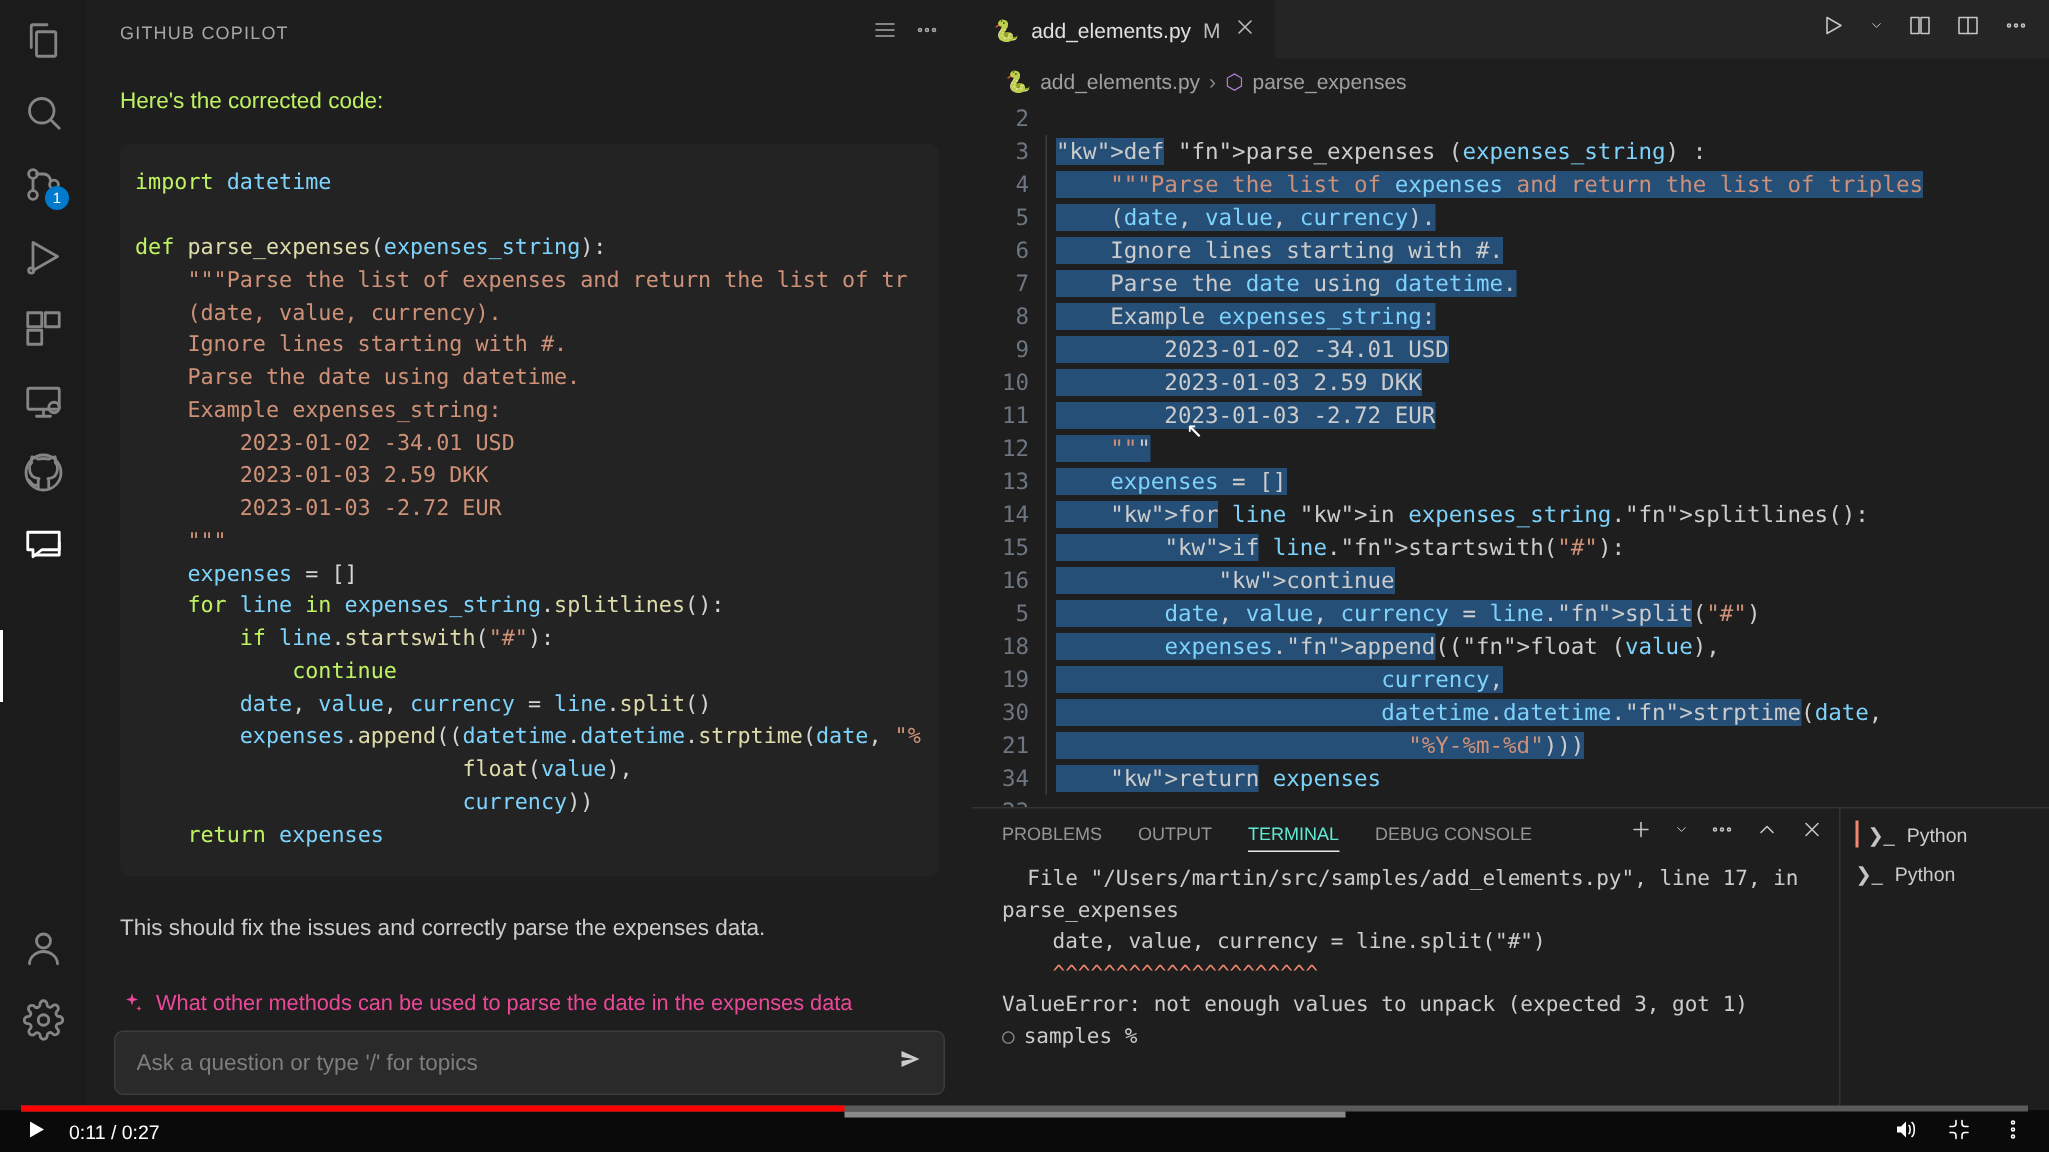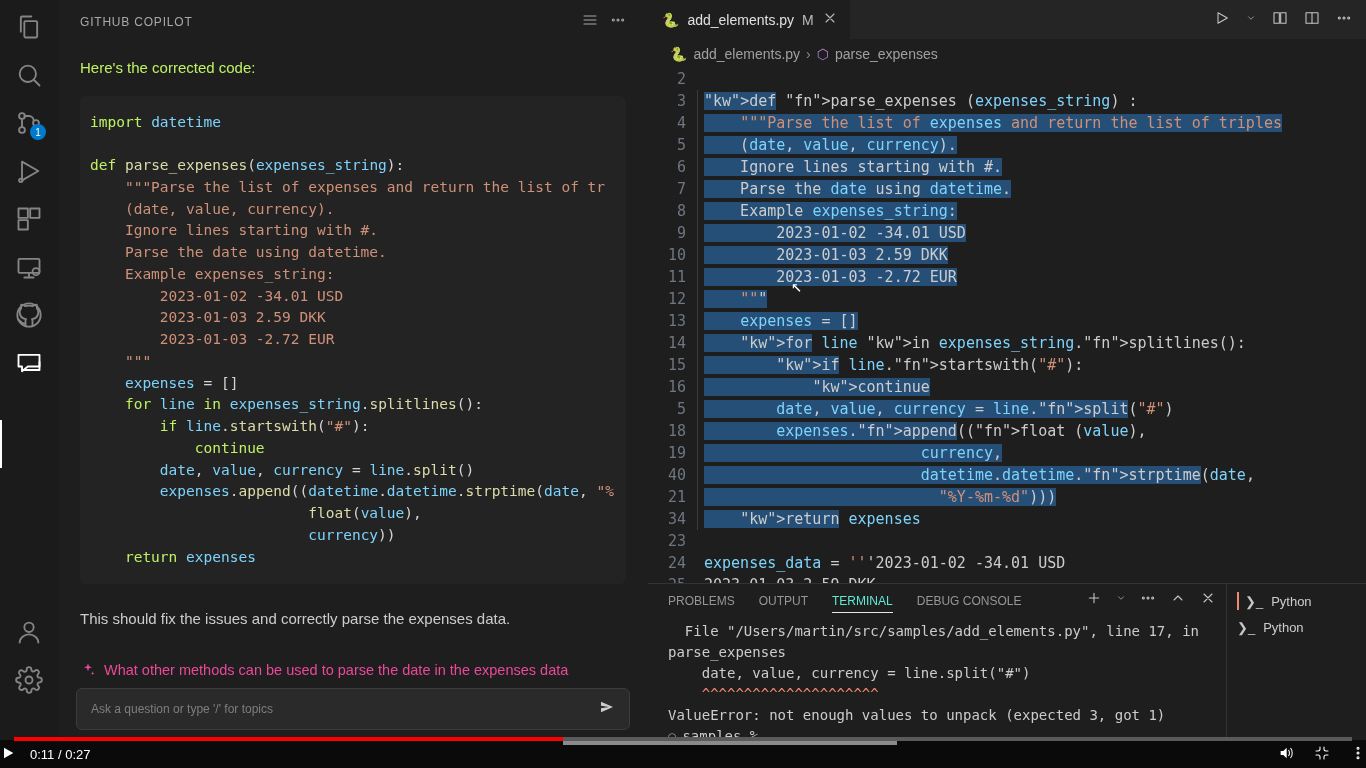--- a/index.html
+++ b/index.html
@@ -125,21 +125,21 @@
   background: #2a2a2a;
   border: 1px solid #3c3c3c;
   border-radius: 6px;
   padding: 10px 14px;
 }
 .copilot-input input {
   background: transparent;
   border: none;
   outline: none;
   color: #cccccc;
-  font-size: 12px;
+  font-size: 15px;
   width: 90%;
 }
 .copilot-input input::placeholder { color: #7e7e7e; }
 
 .editor-panel {
   flex: 1;
   background: #1e1e1e;
   display: flex;
   flex-direction: column;
 }
@@ -222,21 +222,21 @@
 .cursor-pointer {
   position: absolute;
   left: 87px;
   top: 207px;
   color: #fff;
   font-size: 18px;
   pointer-events: none;
 }
 
 .terminal-panel {
-  height: 157px;
+  height: 202px;
   border-top: 1px solid #333;
   background: #1e1e1e;
   display: flex;
   position: relative;
 }
 .terminal-main {
   flex: 1;
   display: flex;
   flex-direction: column;
 }
@@ -294,21 +294,21 @@
   background: #f48771;
   margin-right: -2px;
 }
 
 .video-controls {
   height: 28px;
   width: 100%;
   background: #0a0a0a;
   display: flex;
   align-items: center;
-  padding: 0 0;
+  padding: 0 16px;
   gap: 14px;
   font-size: 13px;
   color: #fff;
   position: relative;
 }
 .video-controls .progress {
   position: absolute;
   top: -3px;
   left: 14px;
   right: 14px;
@@ -526,21 +526,21 @@
           <div class="ln">10</div>
           <div class="ln">11</div>
           <div class="ln">12</div>
           <div class="ln">13</div>
           <div class="ln">14</div>
           <div class="ln">15</div>
           <div class="ln">16</div>
           <div class="ln">5</div>
           <div class="ln">18</div>
           <div class="ln">19</div>
-          <div class="ln">40</div>
+          <div class="ln">30</div>
           <div class="ln">21</div>
           <div class="ln">34</div>
           <div class="ln">23</div>
           <div class="ln">24</div>
           <div class="ln">25</div>
         </div>
       <div class="code-lines" id="code-lines">
         <span class="cursor-pointer">↖</span>
       <div class="code-line"></div>
           <div class="code-line"><span class="sel"><span class="&lt;span">"kw"</span>&gt;def</span> <span class="&lt;span">"fn"</span>&gt;parse_expenses (<span class="id">expenses_string</span>) :</div>

